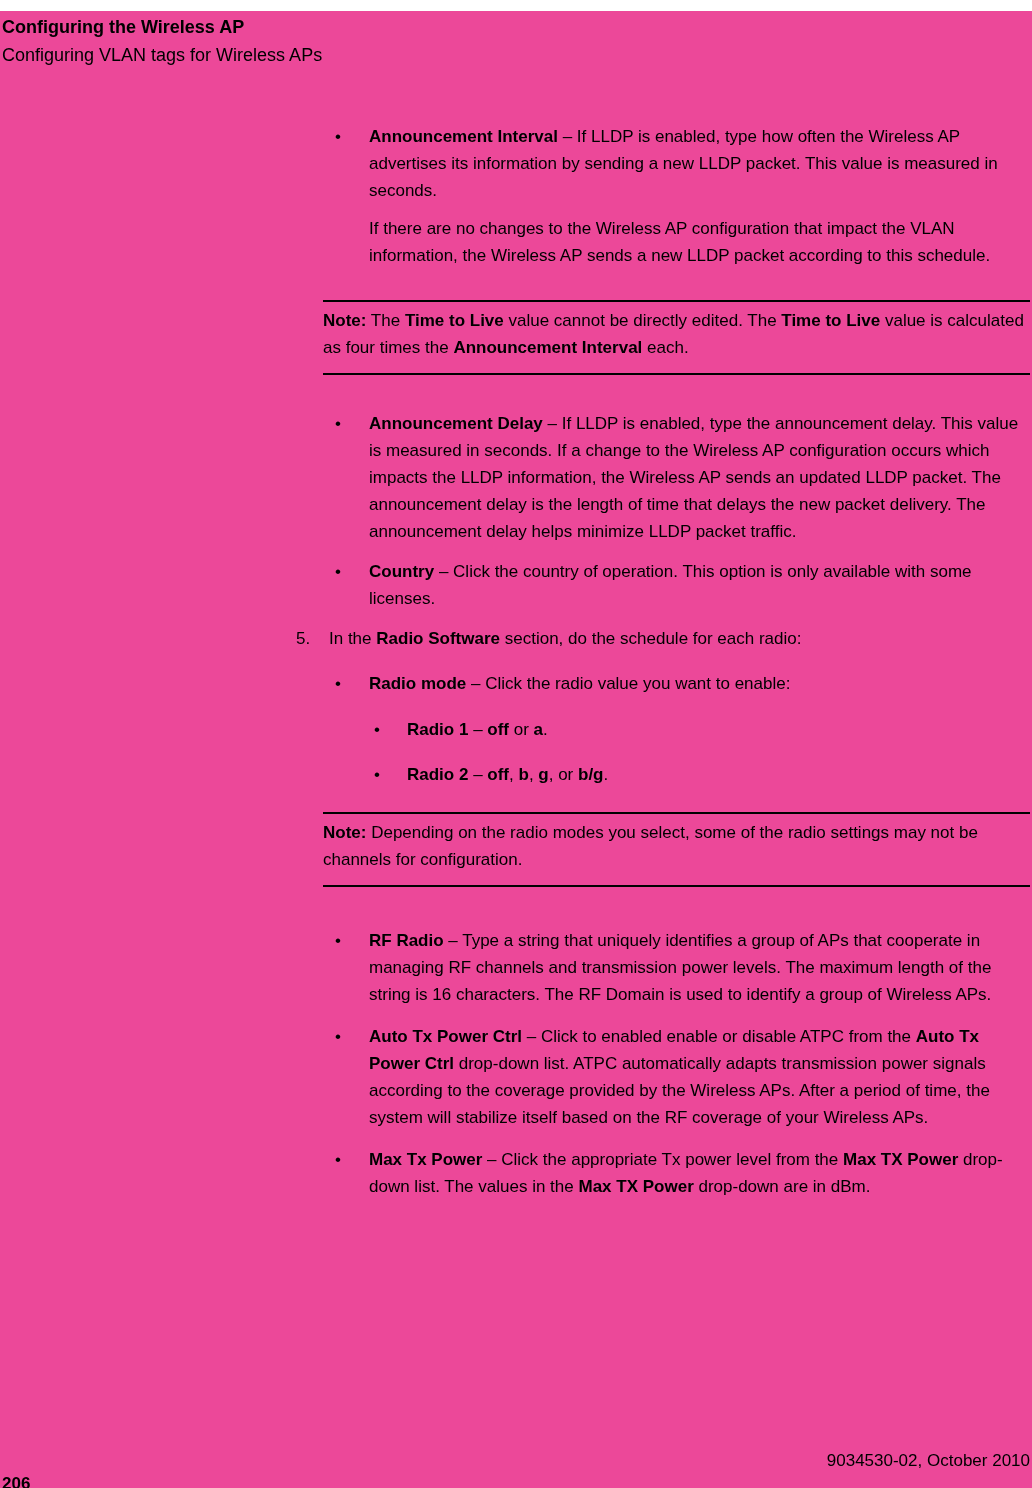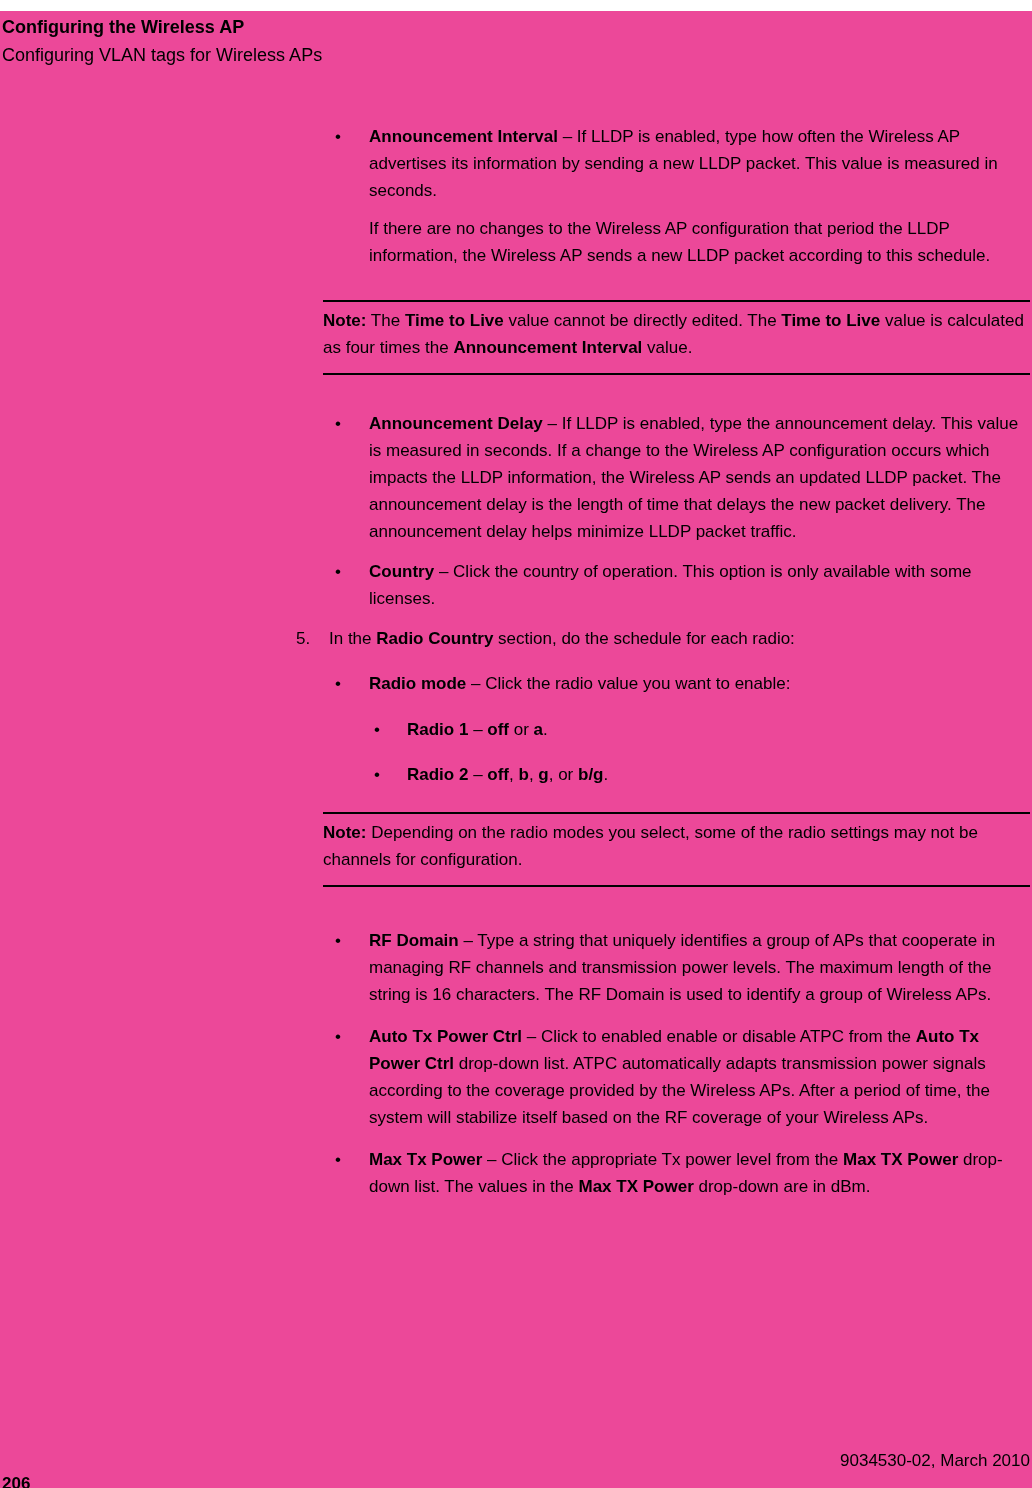--- a/index.html
+++ b/index.html
@@ -67,40 +67,40 @@
   </div>
 
   <div class="main">
 
     <div class="li1 mb11">
       <span class="marker">•</span>
       <p><b>Announcement Interval</b><span> – If LLDP is enabled, type how often the Wireless AP advertises its information by sending a new LLDP packet. This value is measured in seconds.</span></p>
     </div>
 
     <div class="para mb31">
-      <p><span>If there are no changes to the Wireless AP configuration that period the LLDP information, the Wireless AP sends a new LLDP packet according to this schedule.</span></p>
+      <p><span>If there are no changes to the Wireless AP configuration that impact the VLAN information, the Wireless AP sends a new LLDP packet according to this schedule.</span></p>
     </div>
 
     <div class="note mb35">
-      <p><b>Note:</b><span> The </span><b>Time to Live</b><span> value cannot be directly edited. The </span><b>Time to Live</b><span> value is calculated as four times the </span><b>Announcement Interval</b><span> value.</span></p>
+      <p><b>Note:</b><span> The </span><b>Time to Live</b><span> value cannot be directly edited. The </span><b>Time to Live</b><span> value is calculated as four times the </span><b>Announcement Interval</b><span> each.</span></p>
     </div>
 
     <div class="li1 mb13">
       <span class="marker">•</span>
       <p><b>Announcement Delay</b><span> – If LLDP is enabled, type the announcement delay. This value is measured in seconds. If a change to the Wireless AP configuration occurs which impacts the LLDP information, the Wireless AP sends an updated LLDP packet. The announcement delay is the length of time that delays the new packet delivery. The announcement delay helps minimize LLDP packet traffic.</span></p>
     </div>
 
     <div class="li1 mb13">
       <span class="marker">•</span>
       <p><b>Country</b><span> – Click the country of operation. This option is only available with some licenses.</span></p>
     </div>
 
     <div class="numitem mb18">
       <span class="num">5.</span>
-      <p><span>In the </span><b>Radio Country</b><span> section, do the schedule for each radio:</span></p>
+      <p><span>In the </span><b>Radio Software</b><span> section, do the schedule for each radio:</span></p>
     </div>
 
     <div class="li1 mb19">
       <span class="marker">•</span>
       <p><b>Radio mode</b><span> – Click the radio value you want to enable:</span></p>
     </div>
 
     <div class="li2 mb18">
       <span class="marker">•</span>
       <p><b>Radio 1</b><span> – </span><b>off</b><span> or </span><b>a</b><span>.</span></p>
@@ -110,35 +110,35 @@
       <span class="marker">•</span>
       <p><b>Radio 2</b><span> – </span><b>off</b><span>, </span><b>b</b><span>, </span><b>g</b><span>, or </span><b>b/g</b><span>.</span></p>
     </div>
 
     <div class="note mb40">
       <p><b>Note:</b><span> Depending on the radio modes you select, some of the radio settings may not be channels for configuration.</span></p>
     </div>
 
     <div class="li1 mb15">
       <span class="marker">•</span>
-      <p><b>RF Domain</b><span> – Type a string that uniquely identifies a group of APs that cooperate in managing RF channels and transmission power levels. The maximum length of the string is 16 characters. The RF Domain is used to identify a group of Wireless APs.</span></p>
+      <p><b>RF Radio</b><span> – Type a string that uniquely identifies a group of APs that cooperate in managing RF channels and transmission power levels. The maximum length of the string is 16 characters. The RF Domain is used to identify a group of Wireless APs.</span></p>
     </div>
 
     <div class="li1 mb15">
       <span class="marker">•</span>
       <p><b>Auto Tx Power Ctrl</b><span> – Click to enabled enable or disable ATPC from the </span><b>Auto Tx Power Ctrl</b><span> drop-down list. ATPC automatically adapts transmission power signals according to the coverage provided by the Wireless APs. After a period of time, the system will stabilize itself based on the RF coverage of your Wireless APs.</span></p>
     </div>
 
     <div class="li1">
       <span class="marker">•</span>
       <p><b>Max Tx Power</b><span> – Click the appropriate Tx power level from the </span><b>Max TX Power</b><span> drop-down list. The values in the </span><b>Max TX Power</b><span> drop-down are in dBm.</span></p>
     </div>
 
   </div>
 
   <div class="footer">
-    <p class="ref">9034530-02, March 2010</p>
+    <p class="ref">9034530-02, October 2010</p>
     <div class="row">
       <span class="pagenum">206</span>
     </div>
   </div>
 
 </div>
 
 </body></html>

